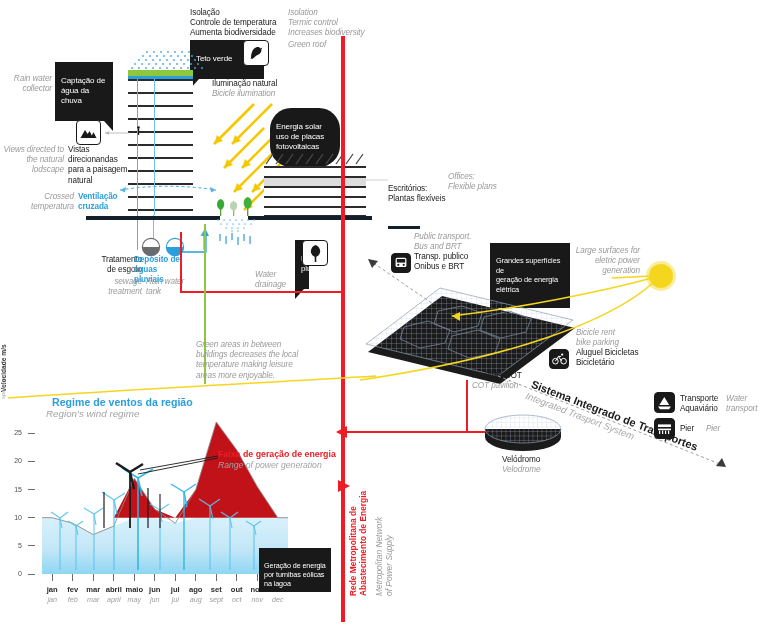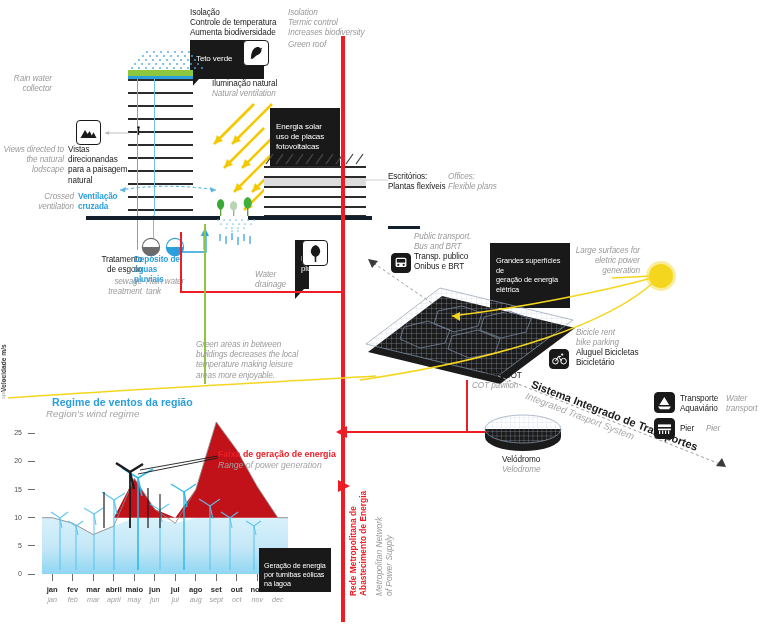--- a/index.html
+++ b/index.html
@@ -217,20 +217,28 @@
   <div class="abs" style="left:153px; top:215px; width:1.4px; height:28px; background:#6fc3ea;"></div>
 
   <svg class="abs" style="left:136px; top:126px;" width="5" height="9">
     <circle cx="2.5" cy="1.6" r="1.3" fill="#191919"></circle>
     <rect x="1.9" y="3" width="1.3" height="6" fill="#191919"></rect>
   </svg>
 
   <div class="abs en ta-r" style="left:0px; top:74px; width:52px;">Rain water
 collector</div>
 
+  <div class="abs" style="left:55px; top:62px; width:58px;">
+    <div class="callout" style="position:relative; padding:4px 6px 5px 6px;">
+      <span>Captação de
+água da
+chuva</span>
+      <span class="tail tail-br"></span>
+    </div>
+  </div>
 
   <div class="abs iconbox" style="left:76px; top:120px; width:25px; height:25px;">
     <svg width="17" height="12" viewBox="0 0 17 12">
       <path d="M0.5 11 L5 3 L7.6 7 L9.6 4 L13 11 Z" fill="#191919"></path>
       <path d="M10.5 11 L13.5 5.2 L16.5 11 Z" fill="#191919"></path>
     </svg>
   </div>
 
   <svg class="abs" style="left:101px; top:128px;" width="32" height="10">
     <line x1="28" y1="5" x2="4" y2="5" stroke="#b6b6b6" stroke-width="0.9"></line>
@@ -239,32 +247,32 @@
 
   <div class="abs pt" style="left:68px; top:145px; width:62px;">Vistas
 direcionandas
 para a paisagem
 natural</div>
   <div class="abs en ta-r" style="left:0px; top:145px; width:64px;">Views directed to
 the natural
 lodscape</div>
 
   <div class="abs en ta-r" style="left:0px; top:192px; width:74px;">Crossed
-ventilation</div>
+temperatura</div>
   <div class="abs pt bold blue" style="left:78px; top:192px; width:52px;">Ventilação
 cruzada</div>
 
   <svg class="abs" style="left:110px; top:183px;" width="116" height="14">
     <path d="M10 7 C40 2, 76 2, 106 7" stroke="#5ab4e6" stroke-width="1.1" fill="none" stroke-dasharray="3.2,2.4"></path>
     <path d="M10 7 L16 4 L15 9.5 Z" fill="#5ab4e6"></path>
     <path d="M106 7 L100 4 L101 9.5 Z" fill="#5ab4e6"></path>
   </svg>
 
   <div class="abs pt" style="left:212px; top:79px;">Iluminação natural</div>
-  <div class="abs en" style="left:212px; top:89px;">Natural ventilation</div>
+  <div class="abs en" style="left:212px; top:89px;">Bicicle ilumination</div>
 
   <svg class="abs" style="left:198px; top:100px;" width="115" height="112">
     <g stroke="#f5c800" stroke-width="2.6" fill="none">
       <line x1="56" y1="4" x2="16" y2="44"></line>
       <line x1="74" y1="4" x2="34" y2="44"></line>
       <line x1="66" y1="28" x2="26" y2="68"></line>
       <line x1="84" y1="28" x2="44" y2="68"></line>
       <line x1="76" y1="52" x2="36" y2="92"></line>
       <line x1="94" y1="52" x2="54" y2="92"></line>
       <line x1="86" y1="70" x2="46" y2="110"></line>
@@ -274,21 +282,21 @@
       <path d="M34 44 L43 41 L37 35 Z"></path>
       <path d="M26 68 L35 65 L29 59 Z"></path>
       <path d="M44 68 L53 65 L47 59 Z"></path>
       <path d="M36 92 L45 89 L39 83 Z"></path>
       <path d="M54 92 L63 89 L57 83 Z"></path>
       <path d="M46 110 L55 107 L49 101 Z"></path>
     </g>
   </svg>
 
   <div class="abs" style="left:270px; top:108px; width:70px;">
-    <div class="callout" style="position:relative;">
+    <div class="callout" style="position:relative;border-radius:21px;">
       <span>Energia solar
 uso de placas
 fotovoltaicas</span>
       <span class="tail tail-bl"></span>
     </div>
   </div>
 
   <svg class="abs" style="left:262px; top:152px;" width="110" height="14">
     <g stroke="#4a4a4a" stroke-width="1.3">
       <line x1="4" y1="12" x2="11" y2="2"></line>
@@ -310,21 +318,21 @@
     <div class="abs floorline" style="left:0; top:10px; width:102px; height:1.6px;"></div>
     <div class="abs floorline" style="left:0; top:20px; width:102px; height:1.6px;"></div>
     <div class="abs floorline" style="left:0; top:30px; width:102px; height:1.6px;"></div>
     <div class="abs floorline" style="left:0; top:40px; width:102px; height:1.6px;"></div>
     <div class="abs floorline" style="left:0; top:49px; width:102px; height:1.6px;"></div>
   </div>
 
   <svg class="abs" style="left:366px; top:178px;" width="22" height="4">
     <line x1="0" y1="2" x2="22" y2="2" stroke="#c9c9c9" stroke-width="0.9"></line>
   </svg>
-  <div class="abs pt" style="left:388px; top:172px; width:60px;">Escritórios:
+  <div class="abs pt" style="left:388px; top:184px; width:60px;">Escritórios:
 Plantas flexíveis</div>
   <div class="abs en" style="left:448px; top:172px; width:62px;">Offices:
 Flexible plans</div>
 
   <div class="abs" style="left:86px; top:216px; width:134px; height:4px; background:#13202b;"></div>
   <div class="abs" style="left:248px; top:216px; width:124px; height:4px; background:#13202b;"></div>
   <div class="abs" style="left:388px; top:226px; width:32px; height:3px; background:#13202b;"></div>
 
   <svg class="abs" style="left:214px; top:194px;" width="46" height="24">
     <g>

